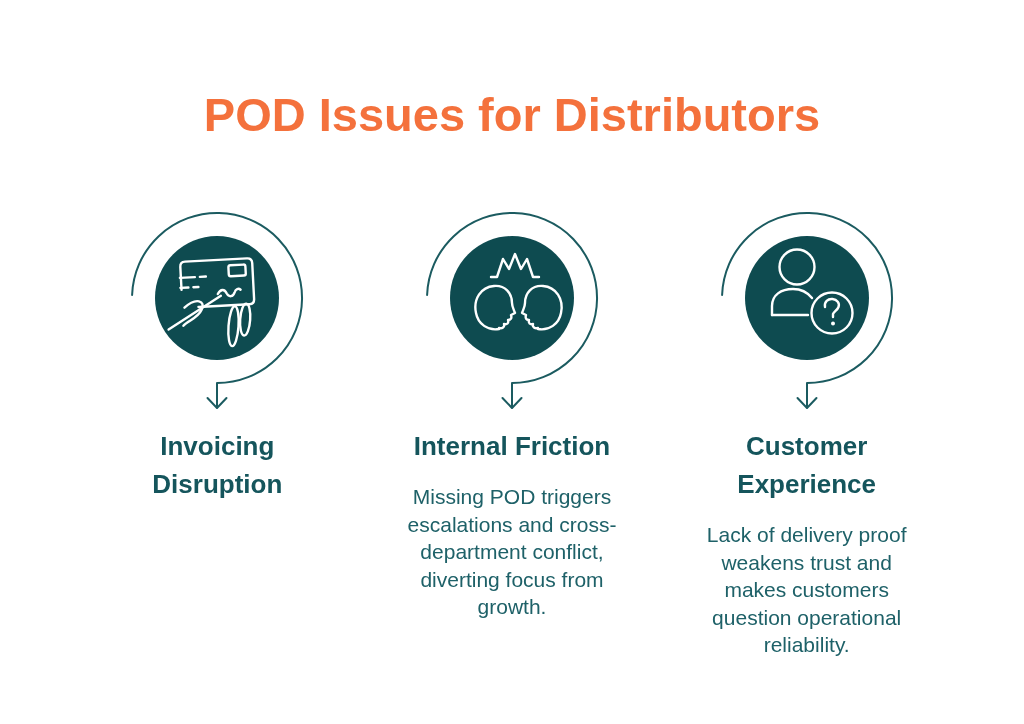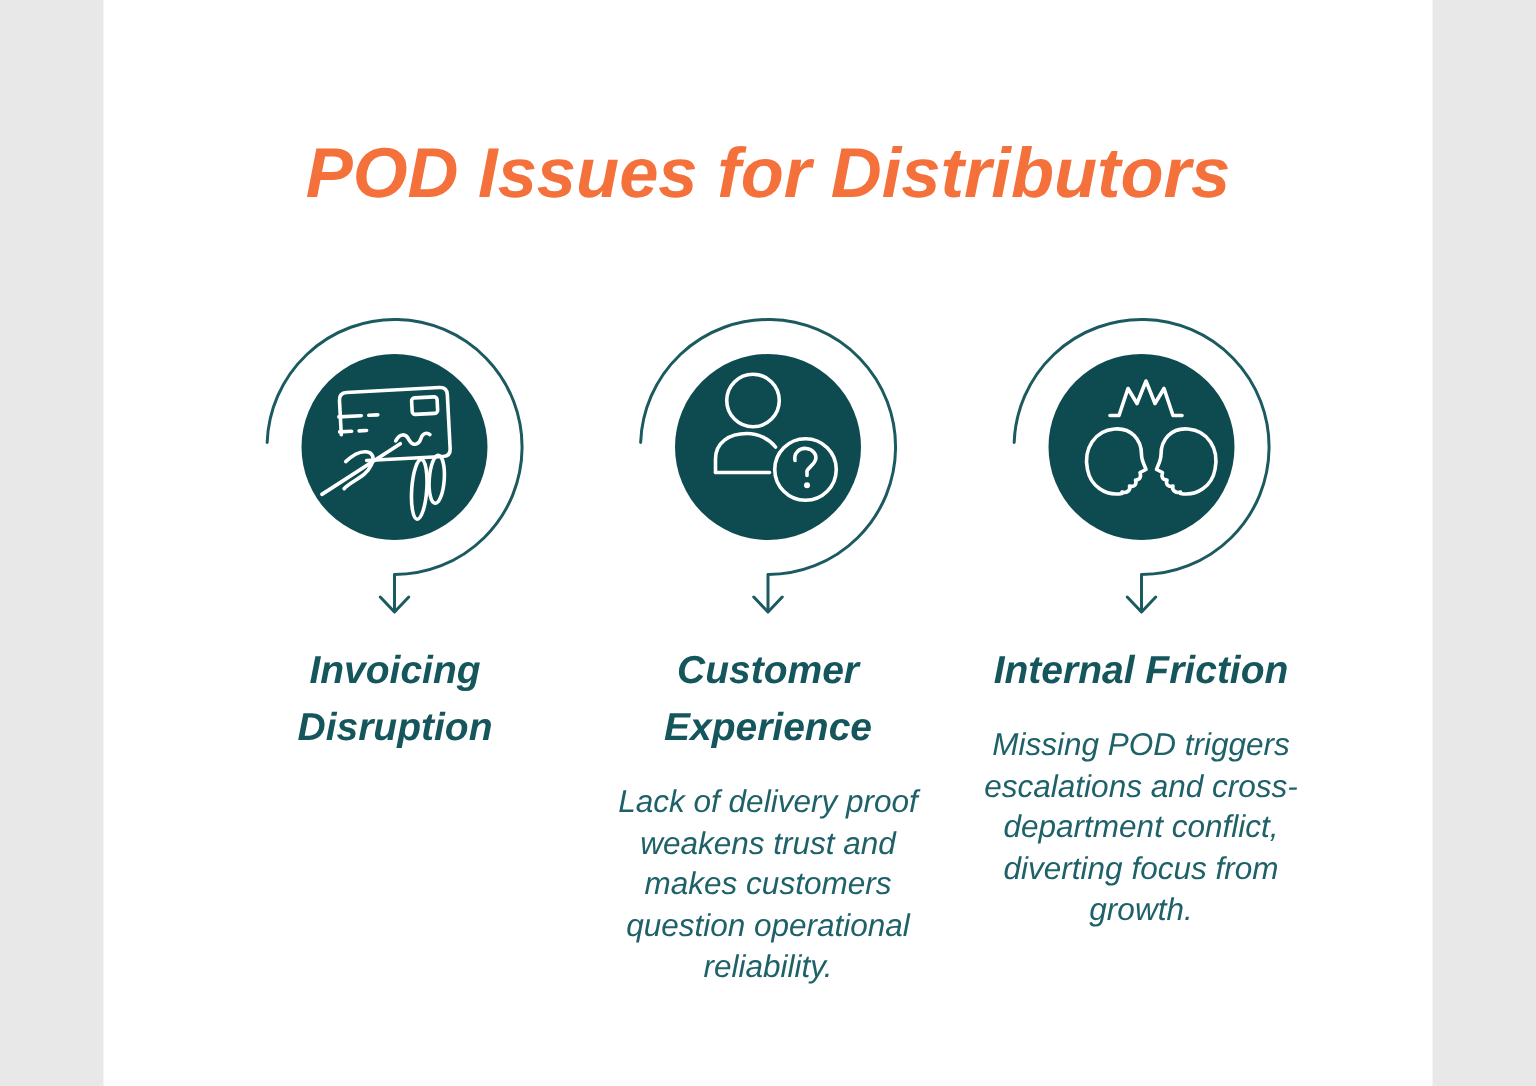--- a/index.html
+++ b/index.html
@@ -6,27 +6,26 @@
     --orange:#f4713c;
     --teal-fill:#0e4b50;
     --teal-stroke:#1b5b60;
     --teal-heading:#15555c;
     --teal-body:#1e6168;
     --bg:#ffffff;
   }
   *{margin:0;padding:0;box-sizing:border-box;}
   html,body{background:#e8e8e8;}
   .canvas{
-    width:886px;height:724px;
+    width:1024px;height:724px;
     background:var(--bg);
     position:relative;
     margin:0 auto;
     overflow:hidden;
     font-family:"Liberation Sans","DejaVu Sans",sans-serif;
-    font-style:italic;
   }
   .title{
     margin-top:91px;
     text-align:center;
     font-size:47px;
     line-height:47px;
     font-weight:700;
     color:var(--orange);
     letter-spacing:0px;
   }
@@ -115,48 +114,48 @@
     </div>
 
     <div class="column">
       <div class="icon-wrap">
         <svg width="190" height="212" viewBox="0 0 190 212">
           <path class="ring" d="M10.1 92 A85 85 0 1 1 95 180 L95 204.5"></path>
           <path class="ring" d="M85.5 195 L95 205 L104.5 195"></path>
           <circle class="disc" cx="95" cy="95" r="62"></circle>
           <g>
 
+            <path class="art" d="M74 74 L80 74 L86 56 L92 66 L98 51 L104 66 L110 56 L116 74 L122 74"></path>
+
+            <path class="art" transform="translate(3,0)" d="M79 126 C68 128 58 121 56 110 C53 96 61 84 74 83 C85 82 92 90 92 100 C92 104 94 107 95 110 L91 112 C92 115 91 117 88 117 C89 120 87 122 84 121 C85 124 82 126 79 125"></path>
+
+            <path class="art" transform="matrix(-1 0 0 1 200 0)" d="M79 126 C68 128 58 121 56 110 C53 96 61 84 74 83 C85 82 92 90 92 100 C92 104 94 107 95 110 L91 112 C92 115 91 117 88 117 C89 120 87 122 84 121 C85 124 82 126 79 125"></path>
+          </g>
+        </svg>
+      </div>
+      <h2 class="col-heading">Internal Friction</h2>
+      <p class="col-body">Missing POD triggers escalations and cross-department conflict, diverting focus from growth.</p>
+    </div>
+
+    <div class="column">
+      <div class="icon-wrap">
+        <svg width="190" height="212" viewBox="0 0 190 212">
+          <path class="ring" d="M10.1 92 A85 85 0 1 1 95 180 L95 204.5"></path>
+          <path class="ring" d="M85.5 195 L95 205 L104.5 195"></path>
+          <circle class="disc" cx="95" cy="95" r="62"></circle>
+          <g>
+
             <circle class="art" cx="85" cy="64" r="17.5"></circle>
             <path class="art" d="M60 112 L60 103 C60 92 69 86 81 86 C89 86 96 90 100 95"></path>
             <path class="art" d="M60 112 L96 112"></path>
 
             <circle class="art" cx="120" cy="110" r="20.5"></circle>
             <path class="art" d="M113 104 C112 99 116 95.5 120.5 96 C125 96.5 128 100 126.5 104 C125.5 107 122 108.5 121 111 L121 114"></path>
             <circle class="art-dot" cx="121" cy="120.5" r="2"></circle>
           </g>
         </svg>
       </div>
       <h2 class="col-heading">Customer Experience</h2>
       <p class="col-body">Lack of delivery proof weakens trust and makes customers question operational reliability.</p>
     </div>
 
-    <div class="column">
-      <div class="icon-wrap">
-        <svg width="190" height="212" viewBox="0 0 190 212">
-          <path class="ring" d="M10.1 92 A85 85 0 1 1 95 180 L95 204.5"></path>
-          <path class="ring" d="M85.5 195 L95 205 L104.5 195"></path>
-          <circle class="disc" cx="95" cy="95" r="62"></circle>
-          <g>
-
-            <path class="art" d="M74 74 L80 74 L86 56 L92 66 L98 51 L104 66 L110 56 L116 74 L122 74"></path>
-
-            <path class="art" transform="translate(3,0)" d="M79 126 C68 128 58 121 56 110 C53 96 61 84 74 83 C85 82 92 90 92 100 C92 104 94 107 95 110 L91 112 C92 115 91 117 88 117 C89 120 87 122 84 121 C85 124 82 126 79 125"></path>
-
-            <path class="art" transform="matrix(-1 0 0 1 200 0)" d="M79 126 C68 128 58 121 56 110 C53 96 61 84 74 83 C85 82 92 90 92 100 C92 104 94 107 95 110 L91 112 C92 115 91 117 88 117 C89 120 87 122 84 121 C85 124 82 126 79 125"></path>
-          </g>
-        </svg>
-      </div>
-      <h2 class="col-heading">Internal Friction</h2>
-      <p class="col-body">Missing POD triggers escalations and cross-department conflict, diverting focus from growth.</p>
-    </div>
-
   </div>
 </div>
 
 </body></html>

